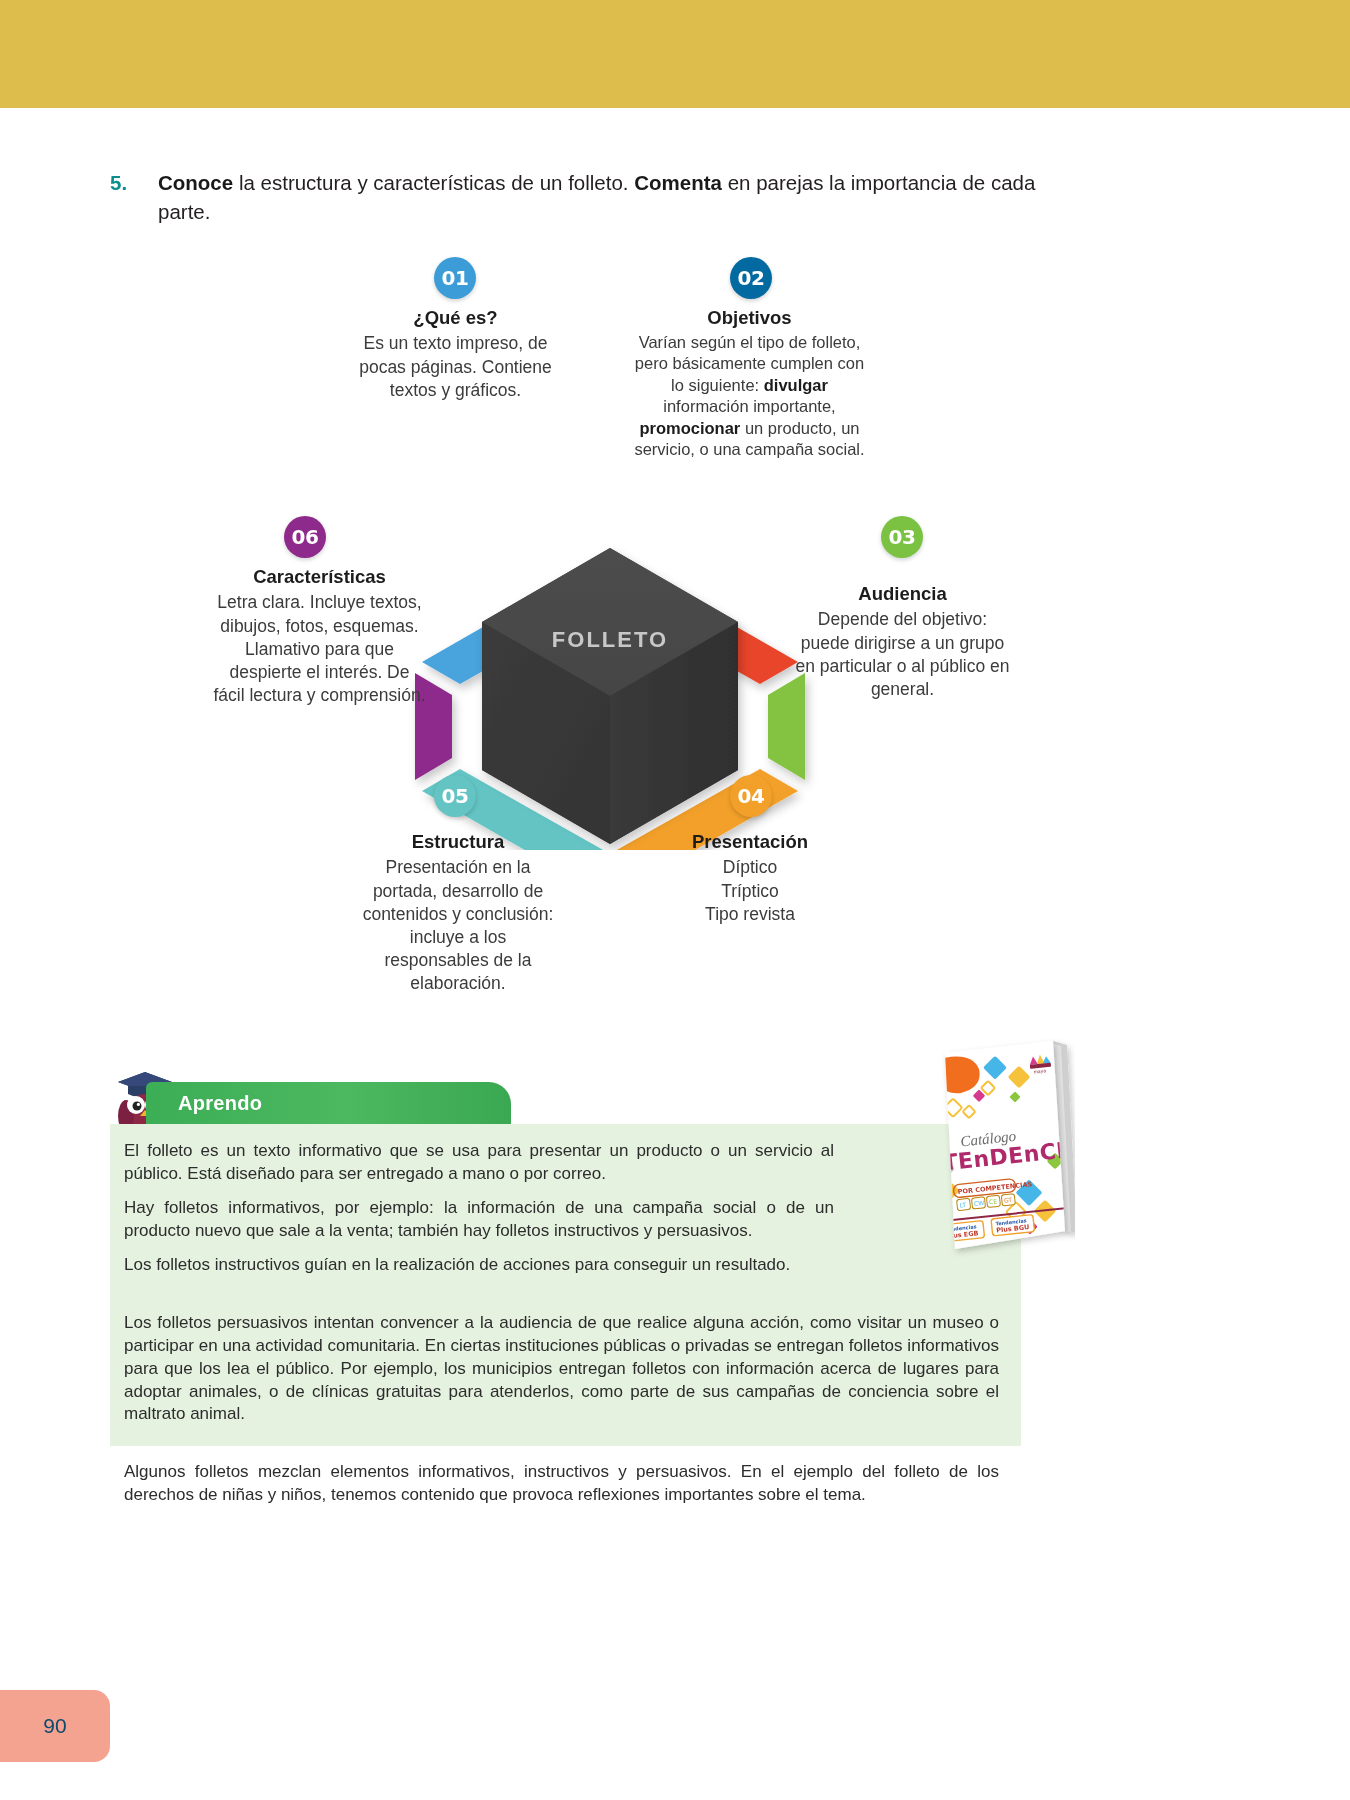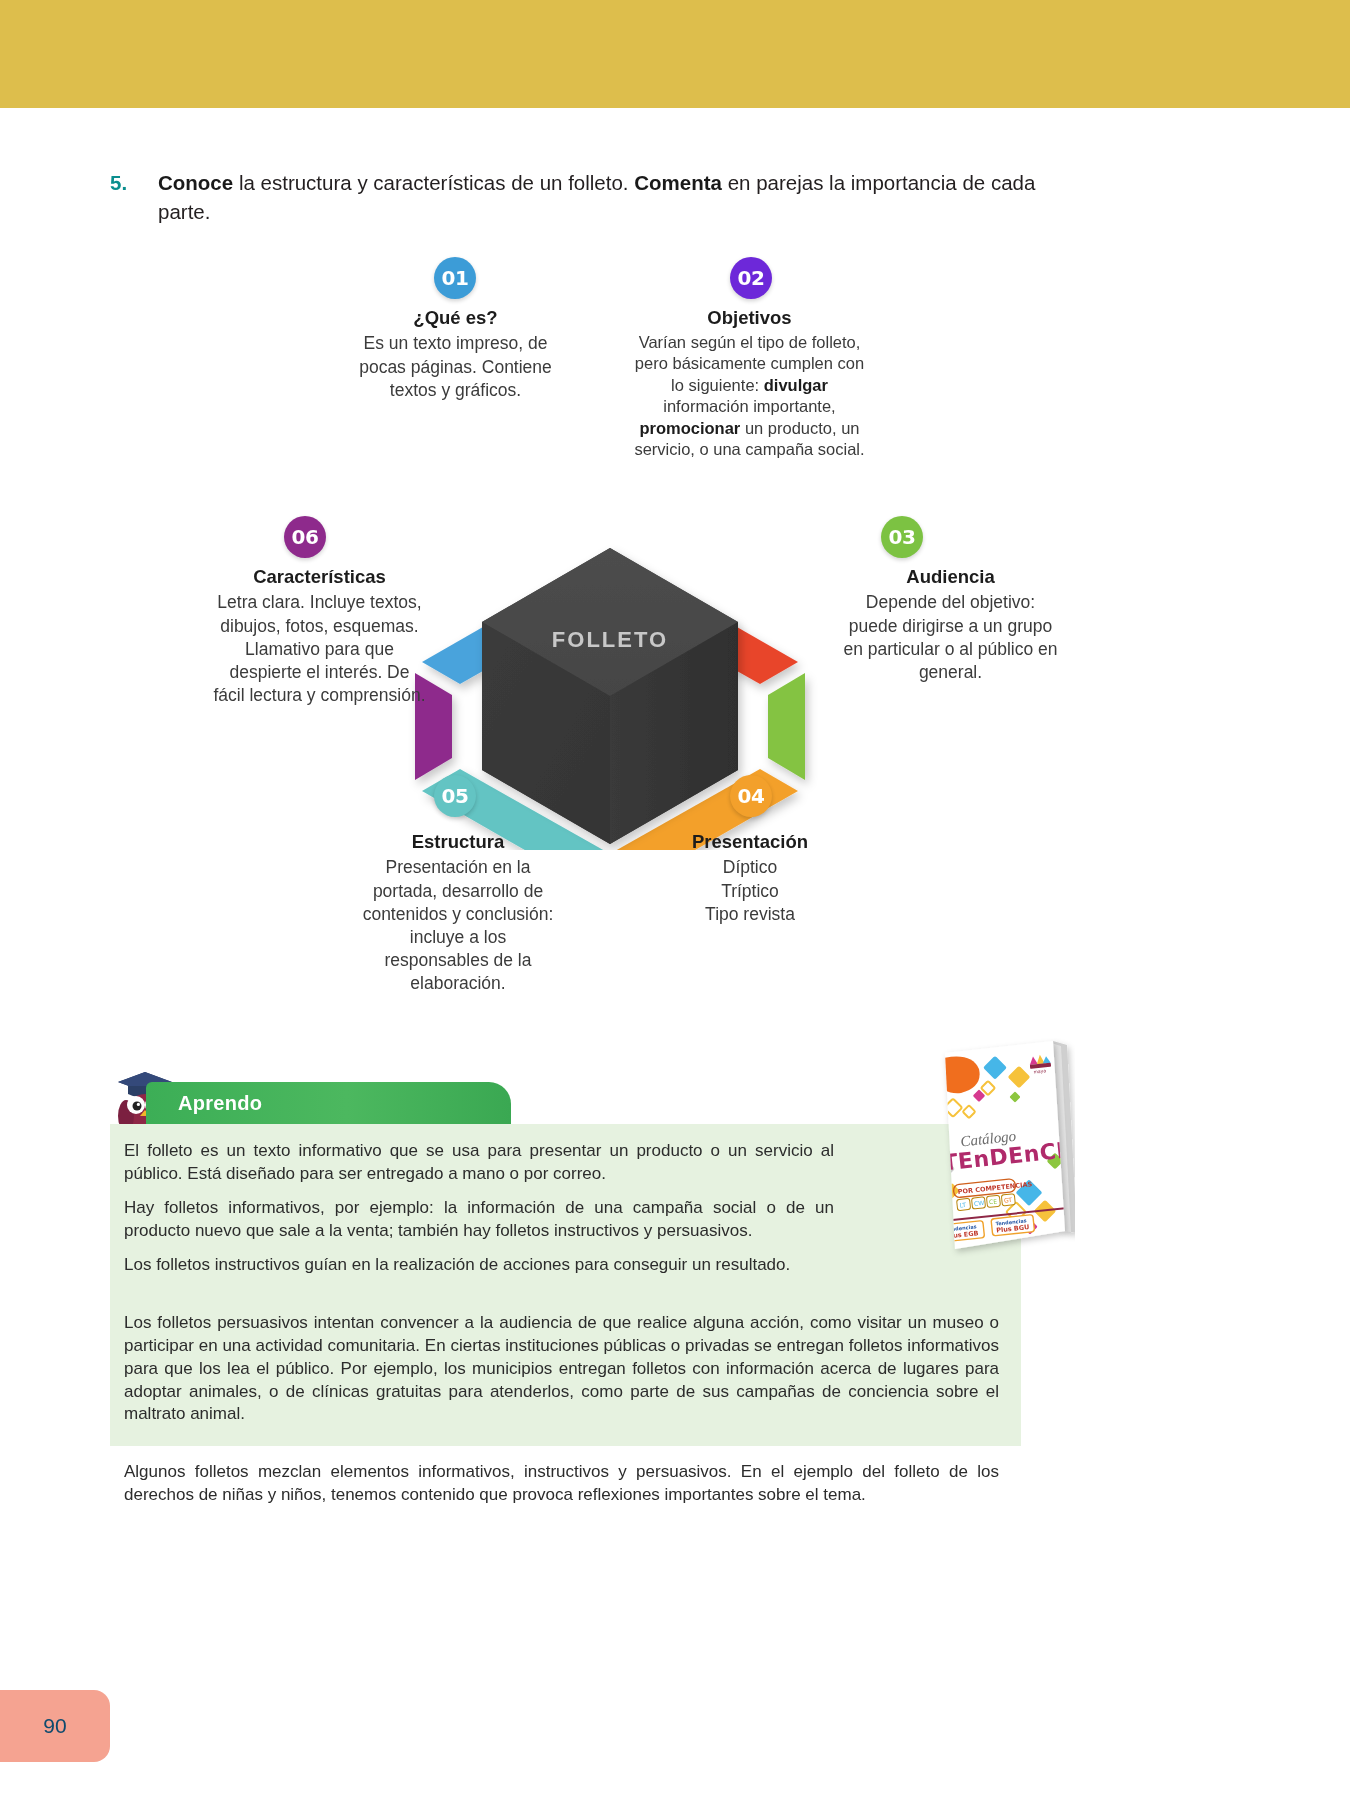--- a/index.html
+++ b/index.html
@@ -29,36 +29,36 @@
   
   .badge{
     position:absolute;width:42px;height:42px;border-radius:50%;
     color:#ffffff;font-size:20px;font-weight:bold;letter-spacing:-0.5px;
     display:flex;align-items:center;justify-content:center;
     font-family:"DejaVu Sans", sans-serif;
     box-shadow:0 2px 4px rgba(0,0,0,.18);
     z-index:6;
   }
   .b01{left:434px;top:17px;background:#3c9cd7;}
-  .b02{left:730px;top:17px;background:#6d28d9;}
+  .b02{left:730px;top:17px;background:#0369a1;}
   .b03{left:881px;top:276px;background:#7cc242;}
   .b04{left:730px;top:535px;background:#f3a02b;}
   .b05{left:434px;top:535px;background:#63c4c3;}
   .b06{left:284px;top:276px;background:#8e2a8c;}
 
   
   .blk{position:absolute;text-align:center;color:#3b3b3b;
        font-size:17.5px;line-height:1.32;}
   .blk .t{font-weight:bold;color:#1c1c1c;font-size:18.5px;display:block;
           margin-bottom:2px;}
   .blk b{font-weight:bold;color:#1c1c1c;}
 
   .k01{left:338px;top:66px;width:235px;}
   .k02{left:627px;top:66px;width:245px;}
-  .k03{left:795px;top:325px;width:215px;margin-left:48px;}
+  .k03{left:795px;top:342px;width:215px;}
   .k04{left:660px;top:590px;width:180px;}
   .k05{left:358px;top:590px;width:200px;}
   .k06{left:212px;top:325px;width:215px;}
 
   
   .hexwrap{position:absolute;left:390px;top:190px;width:440px;height:420px;}
 
   
   .cube-label{
     position:absolute;left:390px;top:190px;width:440px;height:420px;

